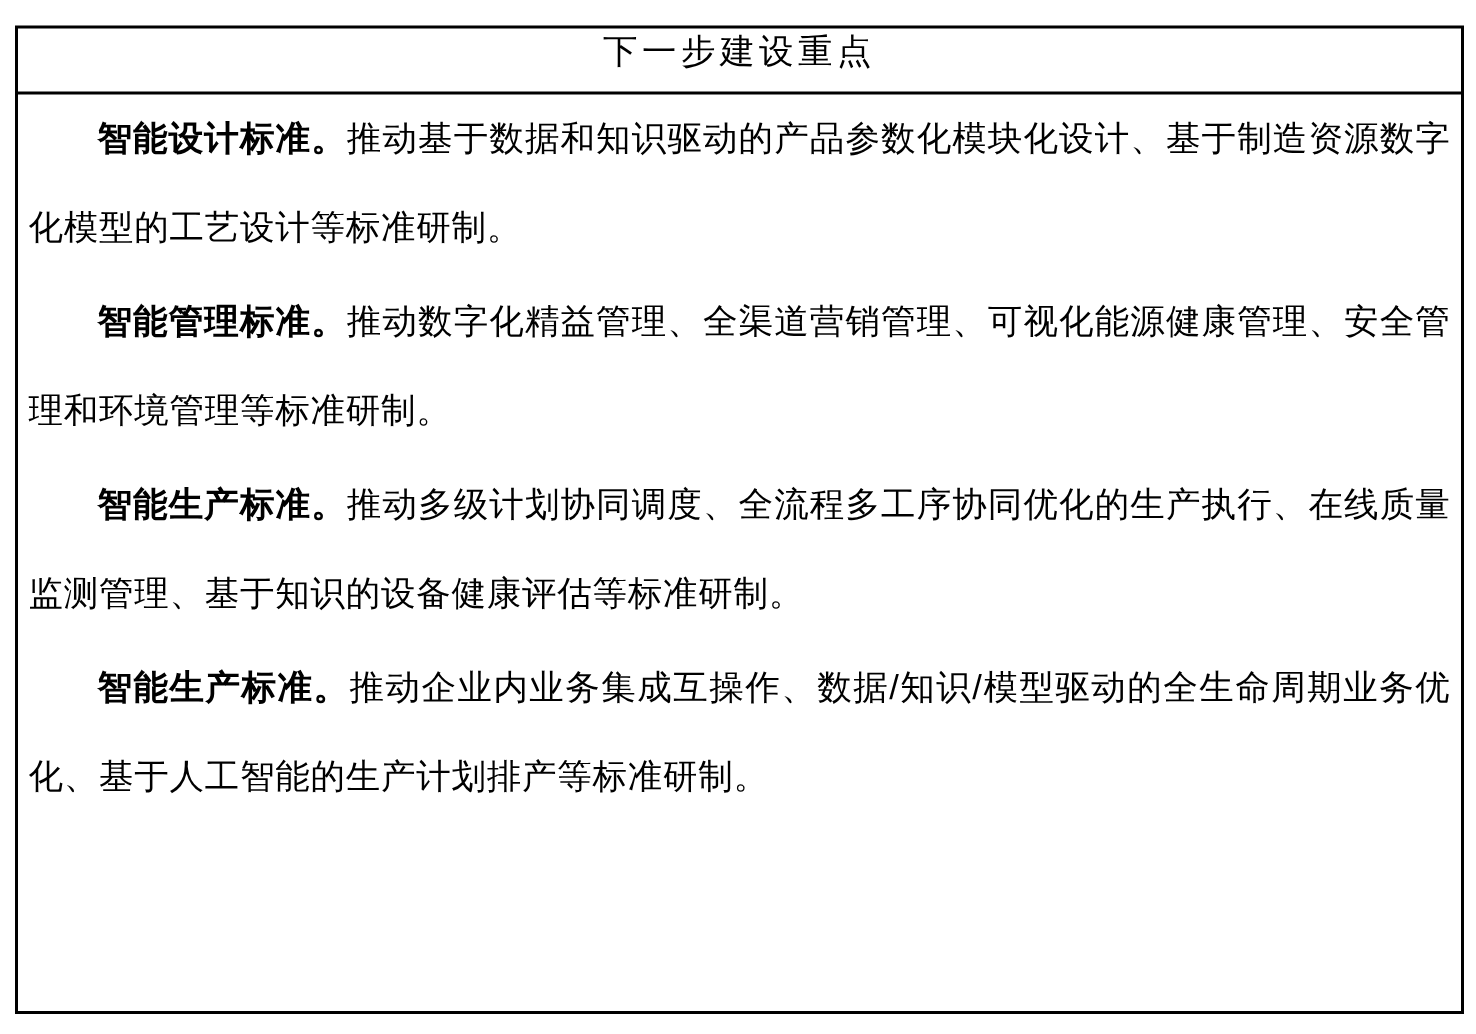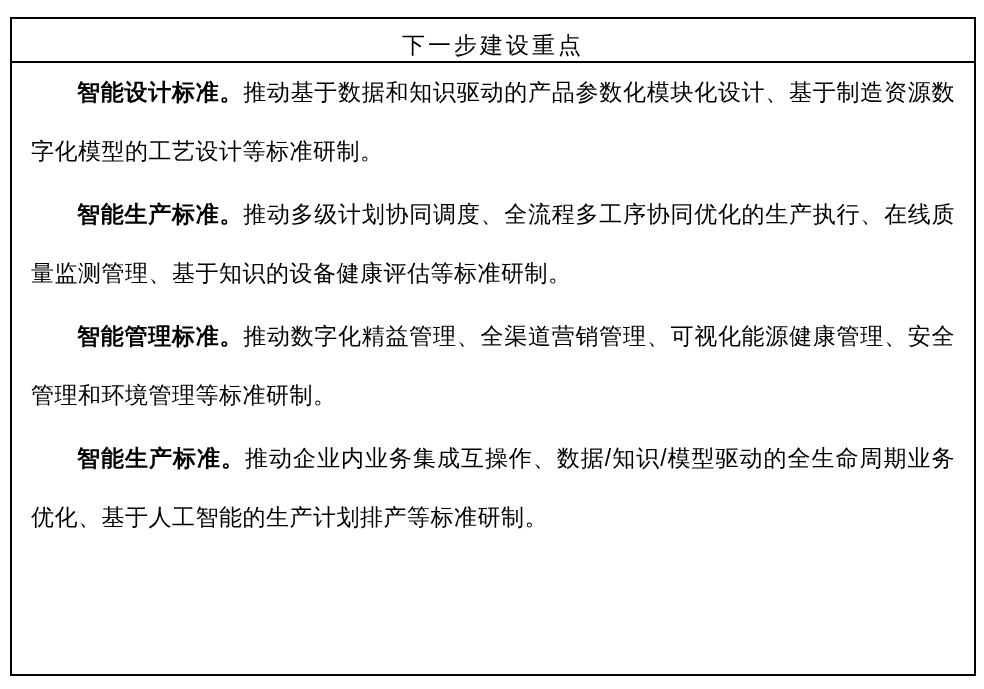--- a/index.html
+++ b/index.html
@@ -18,31 +18,31 @@
     top: 17px;
     width: 966px;
     height: 659px;
     border: 2px solid #000000;
     background: #ffffff;
   }
   .title-row {
     height: 44px;
     border-bottom: 2px solid #000000;
     display: flex;
-    align-items: flex-end;
+    align-items: flex-start;
     justify-content: center;
   }
   .title-text {
     font-size: 23px;
     font-weight: normal;
     letter-spacing: 3px;
     white-space: nowrap;
   }
   .content-cell {
-    padding: 0 19px;
+    padding: 0 7px;
   }
   .para {
     margin: 0 0 4px 0;
     font-size: 23px;
     line-height: 59px;
     text-align: justify;
     text-justify: inter-ideograph;
     text-indent: 46px;
     letter-spacing: 0.5px;
   }
@@ -53,17 +53,17 @@
 </style>
 </head>
 <body>
 
 <div class="doc-table">
   <div class="title-row">
     <span class="title-text">下一步建设重点</span>
   </div>
   <div class="content-cell">
     <p class="para"><span class="para-lead">智能设计标准。</span><span class="para-body">推动基于数据和知识驱动的产品参数化模块化设计、基于制造资源数字化模型的工艺设计等标准研制。</span></p>
+    <p class="para"><span class="para-lead">智能管理标准。</span><span class="para-body">推动数字化精益管理、全渠道营销管理、可视化能源健康管理、安全管理和环境管理等标准研制。</span></p>
     <p class="para"><span class="para-lead">智能生产标准。</span><span class="para-body">推动多级计划协同调度、全流程多工序协同优化的生产执行、在线质量监测管理、基于知识的设备健康评估等标准研制。</span></p>
-    <p class="para"><span class="para-lead">智能管理标准。</span><span class="para-body">推动数字化精益管理、全渠道营销管理、可视化能源健康管理、安全管理和环境管理等标准研制。</span></p>
     <p class="para"><span class="para-lead">智能生产标准。</span><span class="para-body">推动企业内业务集成互操作、数据/知识/模型驱动的全生命周期业务优化、基于人工智能的生产计划排产等标准研制。</span></p>
   </div>
 </div>
 
 </body></html>

